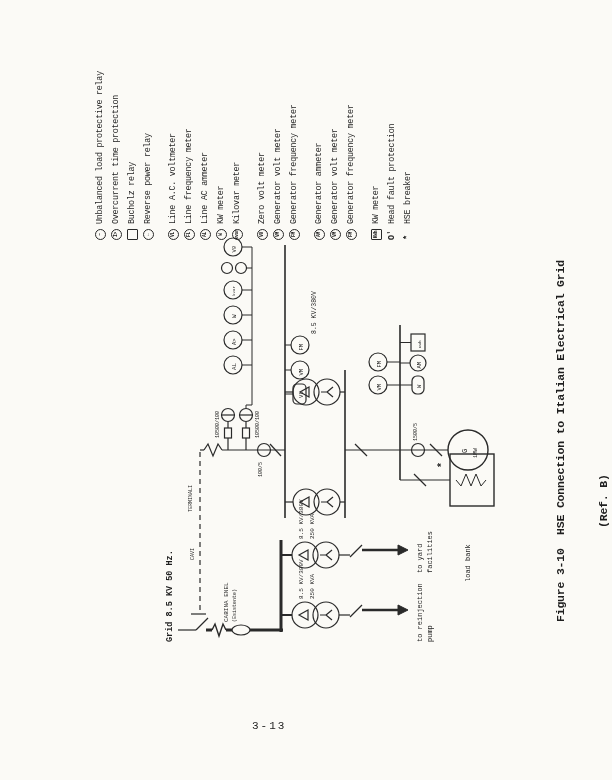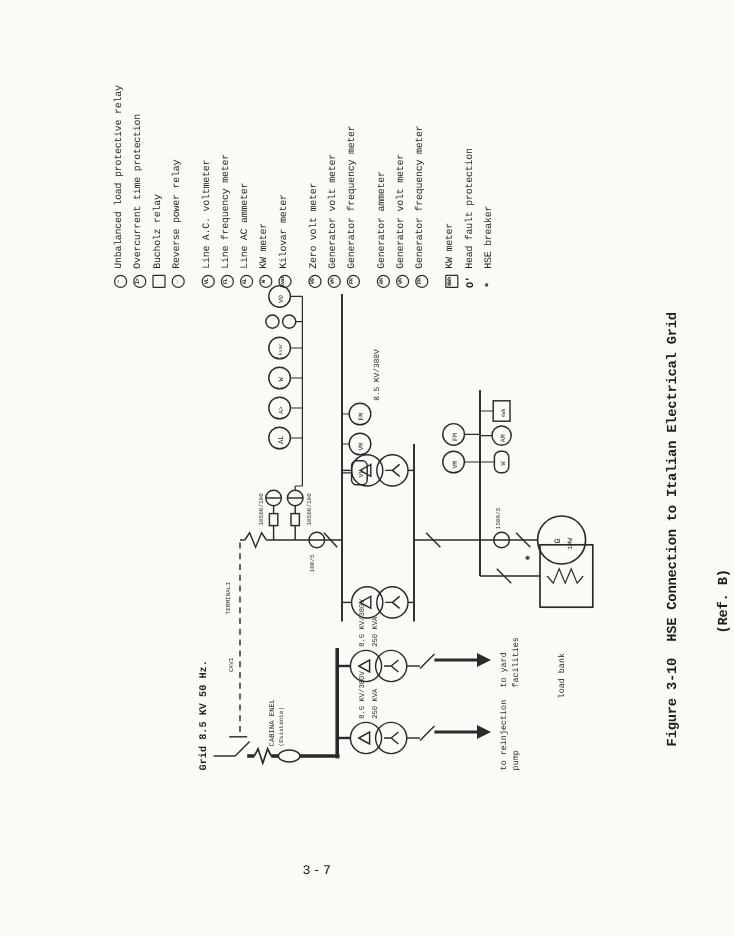--- a/index.html
+++ b/index.html
@@ -299,14 +299,14 @@
         </div>
     </div>
 
     
     <div id="caption">
       <div class="c1">Figure 3-10  HSE Connection to Italian Electrical Grid</div>
       <div class="c2">(Ref. B)</div>
     </div>
   </div>
 
-  <div id="page-number">3-7</div>
+  <div id="page-number">3-13</div>
 </div>
 
 </body></html>

